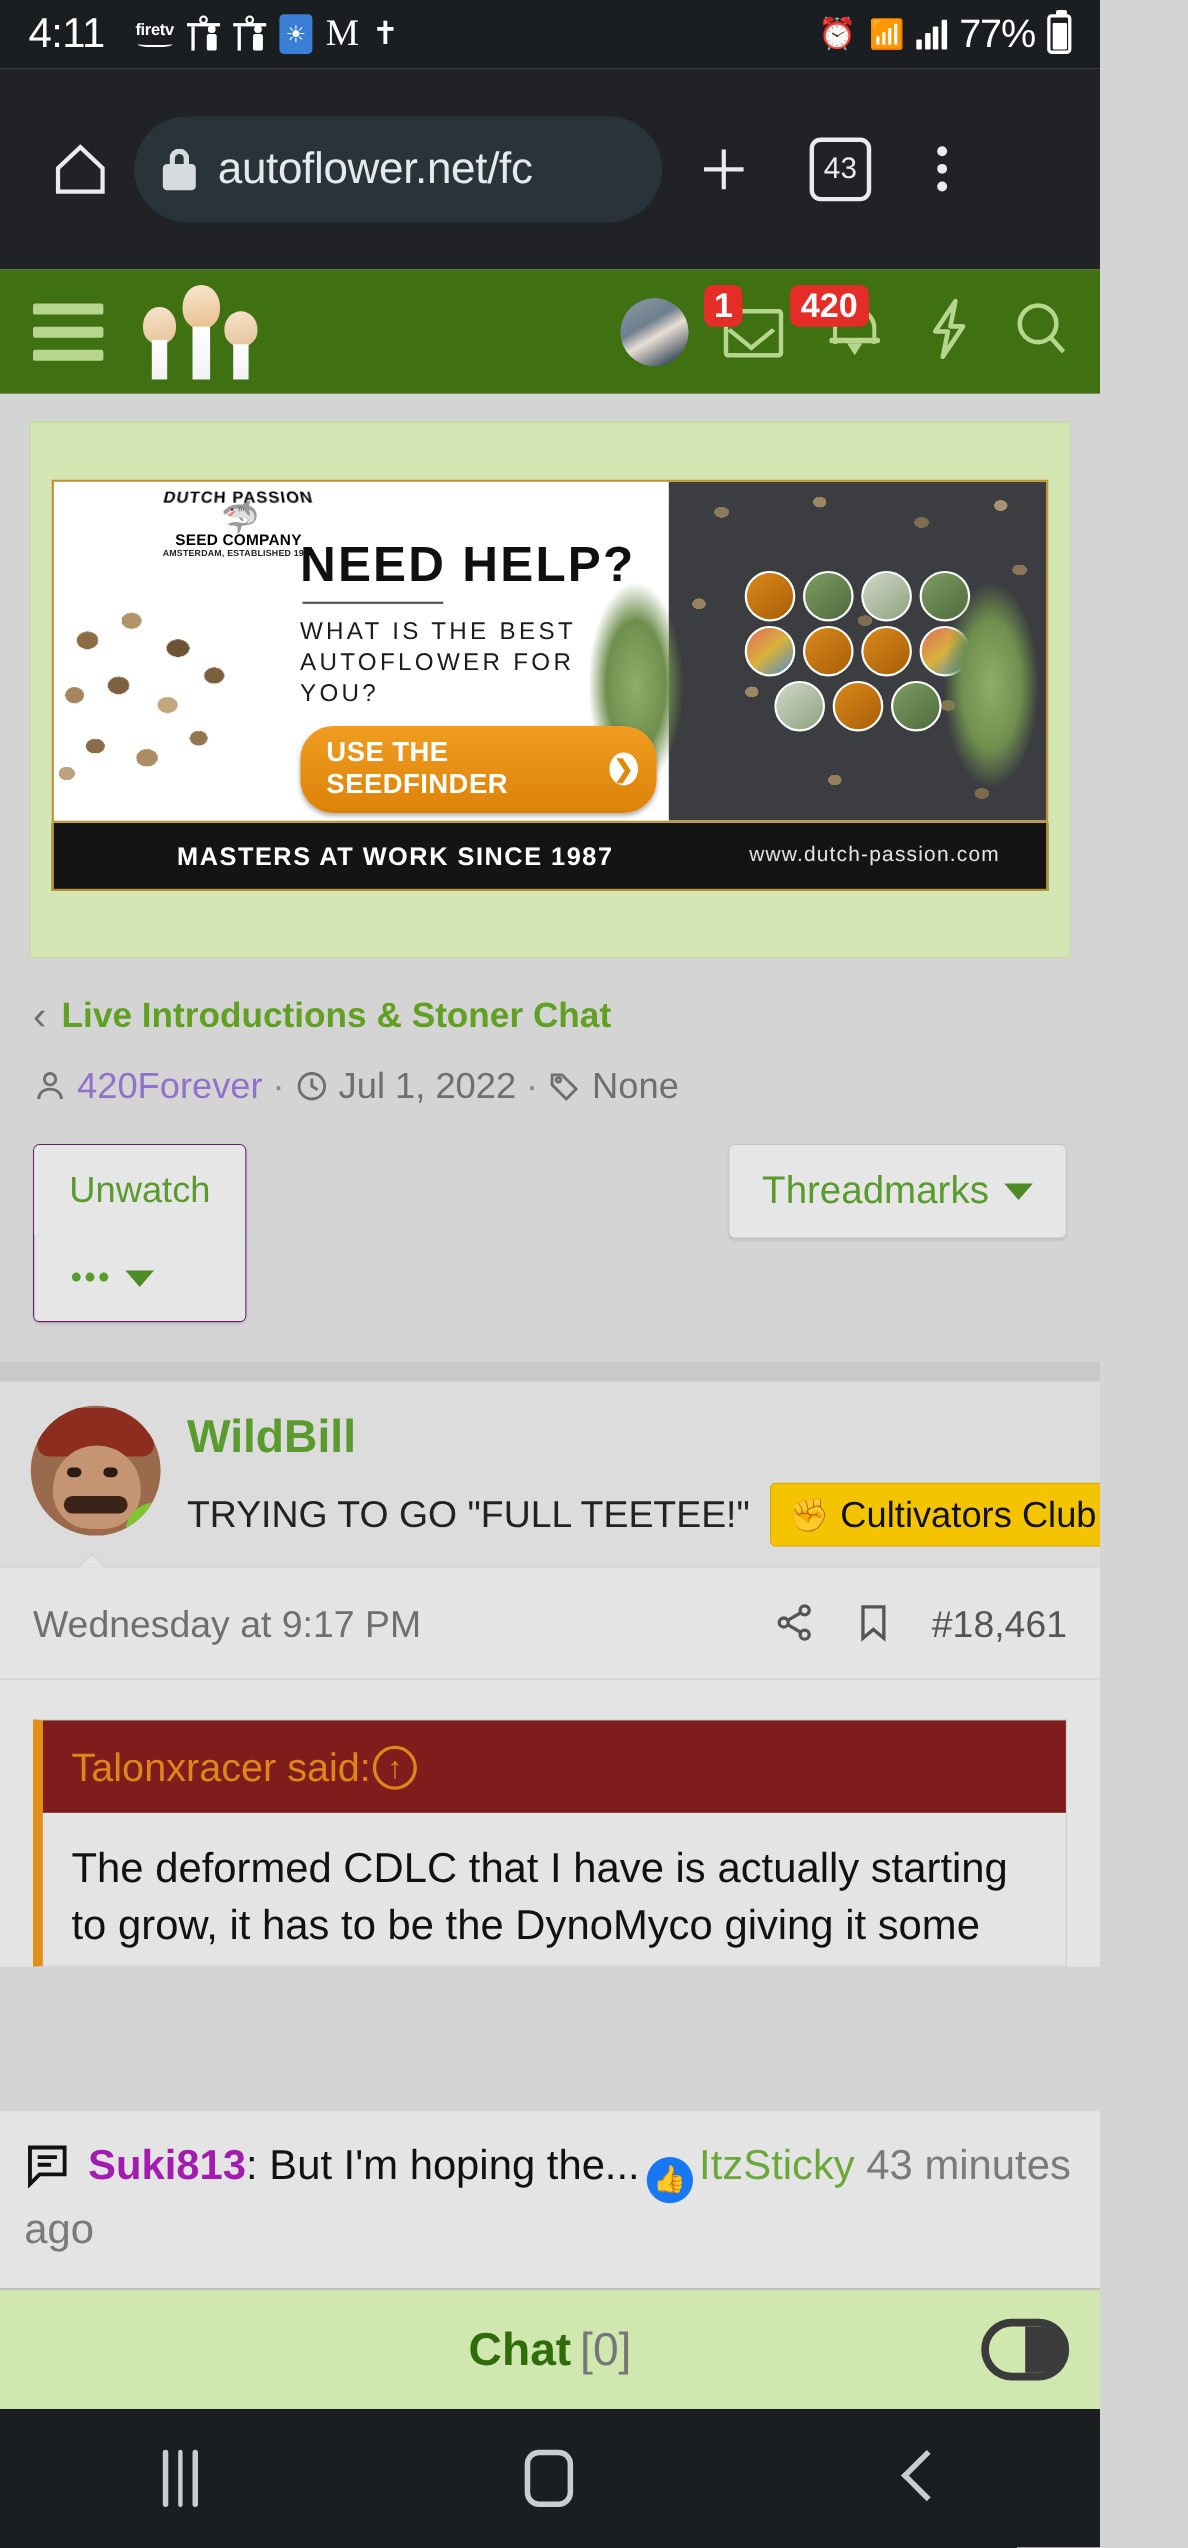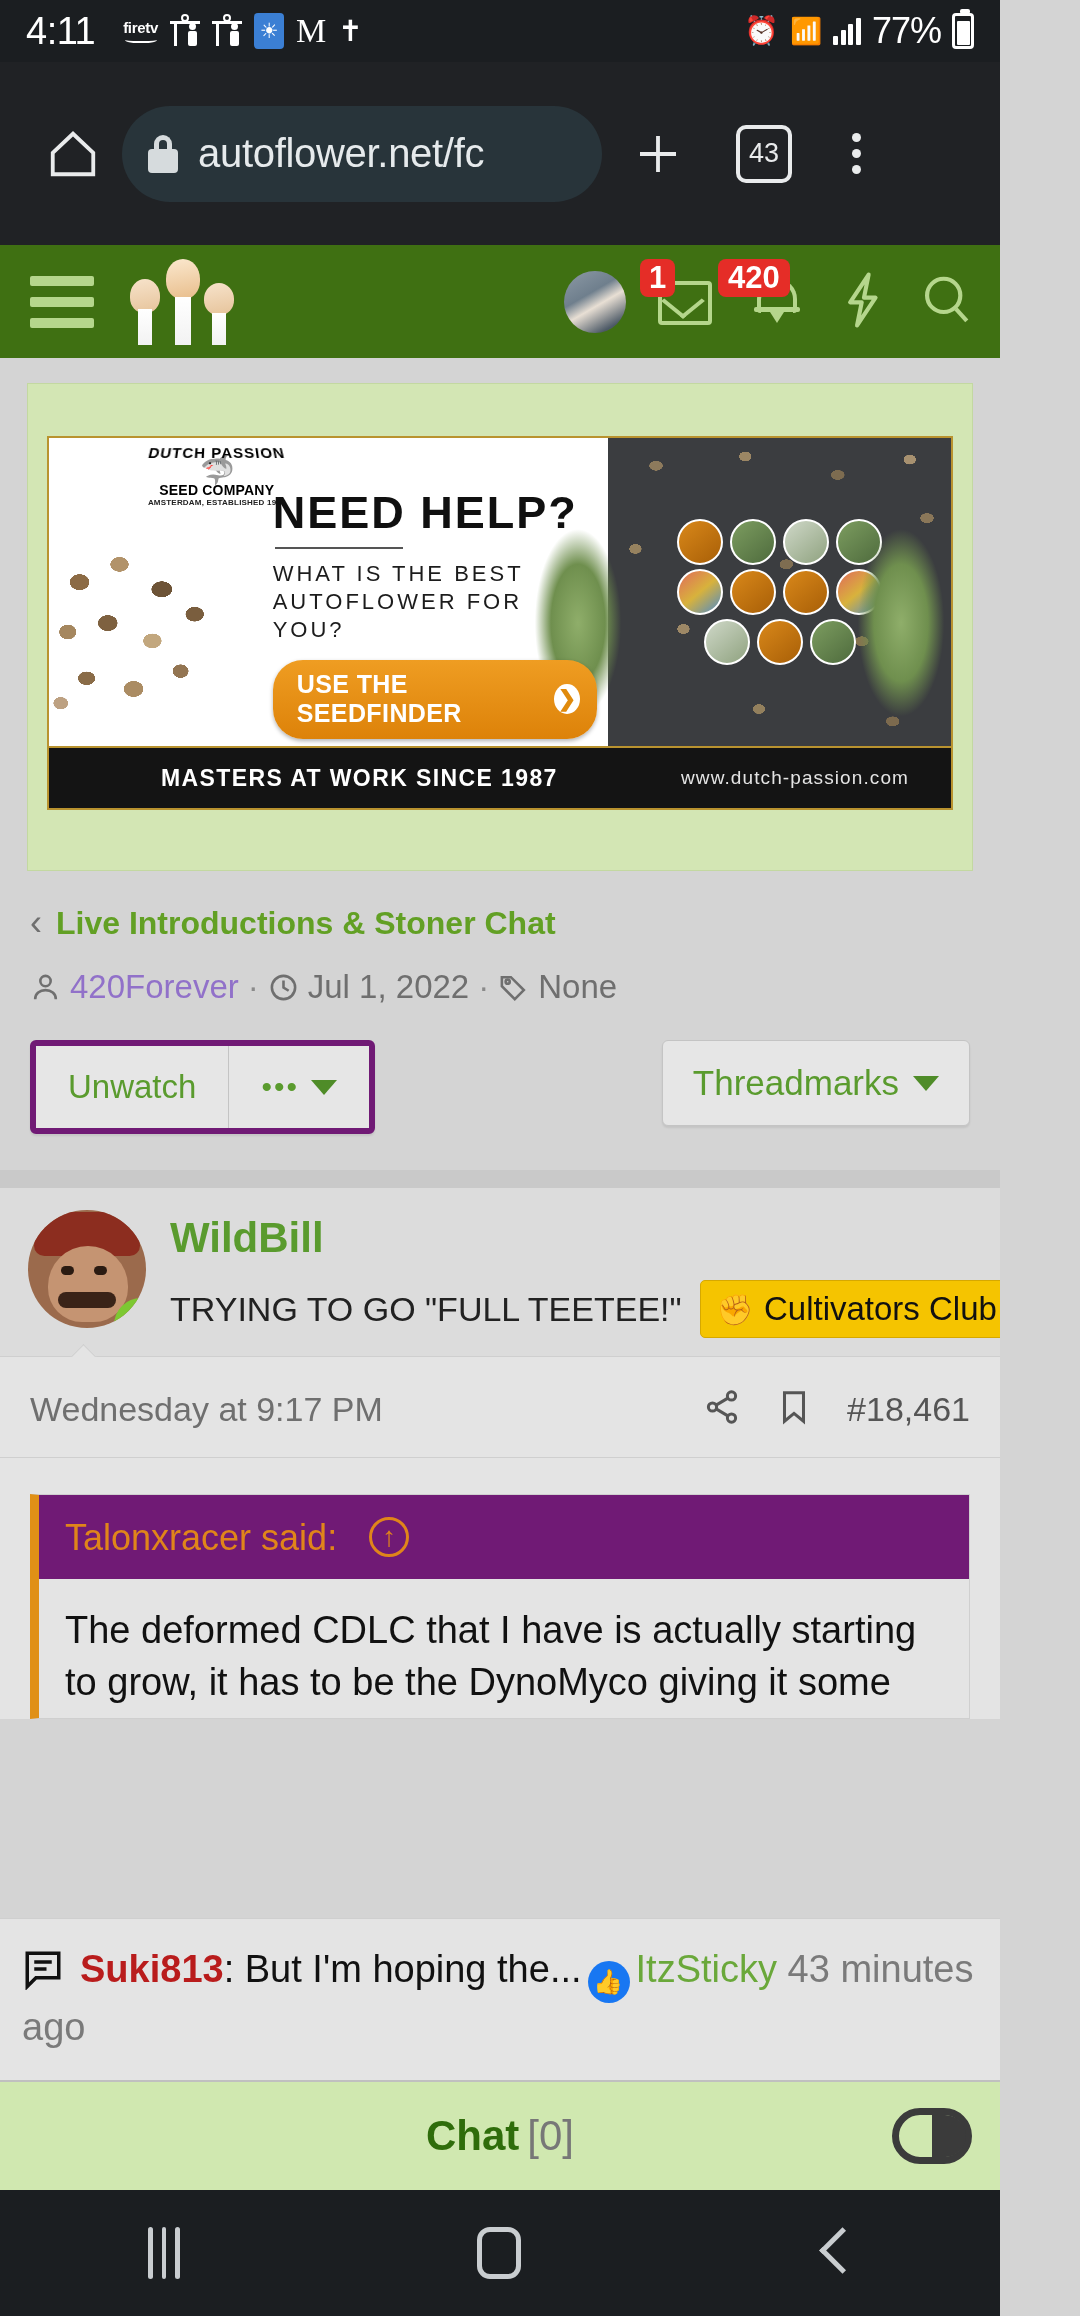--- a/index.html
+++ b/index.html
@@ -184,22 +184,22 @@
   .threadtitle { margin:30px 0 0 30px; font-size:54px; color:#101010; font-weight:400; letter-spacing:-0.5px;}
 
   .threadmeta { margin:26px 0 0 30px; display:flex; align-items:center; gap:9px;
                 font-size:33px; color:#6f6f6f; }
   .tm-user { color:#9171c9; }
   .tm-ico { display:inline-flex; align-items:center; justify-content:center; color:#6f6f6f; }
   .tm-ico svg { width:31px; height:31px; }
   .tm-sep { color:#8a8a8a; }
 
   .btnrow { margin:34px 30px 0 30px; display:flex; align-items:flex-start; }
-  .btngrp { display:flex; border:6px solid #701a75; border-radius:6px; overflow:hidden;
-            background:#86efac; box-shadow:0 2px 2px rgba(0,0,0,.08); }
+  .btngrp { display:flex; border:1px solid #701a75; border-radius:6px; overflow:hidden;
+            background:#86efac; box-shadow:0 2px 2px rgba(0,0,0,.08);flex-direction:column; }
   .btngrp .b { padding:22px 32px; color:#5a9b2e; font-size:33px; background:#e6e6e6; }
   .btngrp .b + .b { border-left:1px solid #c4c4c4; }
   .dd { display:flex; align-items:center; gap:12px; }
   .dd .ddots { letter-spacing:2px; font-size:30px; }
   .caret { width:0;height:0;border-left:13px solid transparent;border-right:13px solid transparent;
            border-top:15px solid #4f8c28; display:inline-block;}
   .tmarks { margin-left:auto; border:1px solid #c4c4c4; border-radius:6px; background:#e6e6e6;
             padding:22px 30px; color:#5a9b2e; font-size:35px; display:flex; align-items:center; gap:14px;
             box-shadow:0 2px 2px rgba(0,0,0,.08); }
 
@@ -244,36 +244,36 @@
         transform:rotate(45deg) translate(8px,8px); transform-origin:center;}
   .postmeta { display:flex; align-items:center; padding:30px 30px 26px 30px;
               border-bottom:1px solid #cfcfcf; }
   .pm-date { color:#6f6f6f; font-size:34px; }
   .pm-right { margin-left:auto; display:flex; align-items:center; gap:34px; }
   .pm-right svg { width:38px; height:40px; }
   .pm-num { color:#555; font-size:34px; }
 
   .quote { margin:36px 30px 0 30px; border:1px solid #cfcfcf; border-left:9px solid #e09016;
            background:#e4e4e4; }
-  .q-head { padding:22px 26px 20px 26px; background:#701a75;
-            display:flex; gap:32px; }
+  .q-head { padding:22px 26px 20px 26px; background:#7f1d1d;
+            display:flex; align-items:center; gap:2px; }
   .q-name { color:#e0851a; font-size:36px; }
   .q-up { width:40px;height:40px;border:3px solid #e0851a;border-radius:50%;
           display:flex;align-items:center;justify-content:center;color:#e0851a;font-size:28px;line-height:1;}
   .q-body { padding:26px 26px 10px 26px; font-size:38px; color:#111; line-height:1.36; }
 
   
   .chatnotify {
     position:absolute; left:0; right:0; bottom:0; background:#e4e4e4;
     border-top:1px solid #cfcfcf; padding:26px 22px 28px 22px;
   }
   .cn-line { font-size:38px; color:#111; line-height:1.3; }
   .cn-ico { display:inline-block; vertical-align:-8px; margin-right:16px; }
   .cn-ico svg{width:42px;height:42px;}
-  .cn-user { color:#b91c1c; font-weight:700;text-align:right; }
+  .cn-user { color:#a21caf; font-weight:700;text-align:right; }
   .cn-like { display:inline-flex; align-items:center; justify-content:center;
              width:42px;height:42px;border-radius:50%;background:#1877f2;color:#fff;
              font-size:24px; vertical-align:-8px; margin:0 6px;}
   .cn-user2 { color:#6aa83a; }
   .cn-ago { color:#7a7a7a; }
 
   .chatbar { height:110px; background:#d0e8b0; border-top:2px solid #c0c0c0;
              display:flex; align-items:center; justify-content:center; position:relative;
              flex:0 0 auto; }
   .chatbar-label { font-size:42px; color:#2f6d0b; font-weight:700; }

